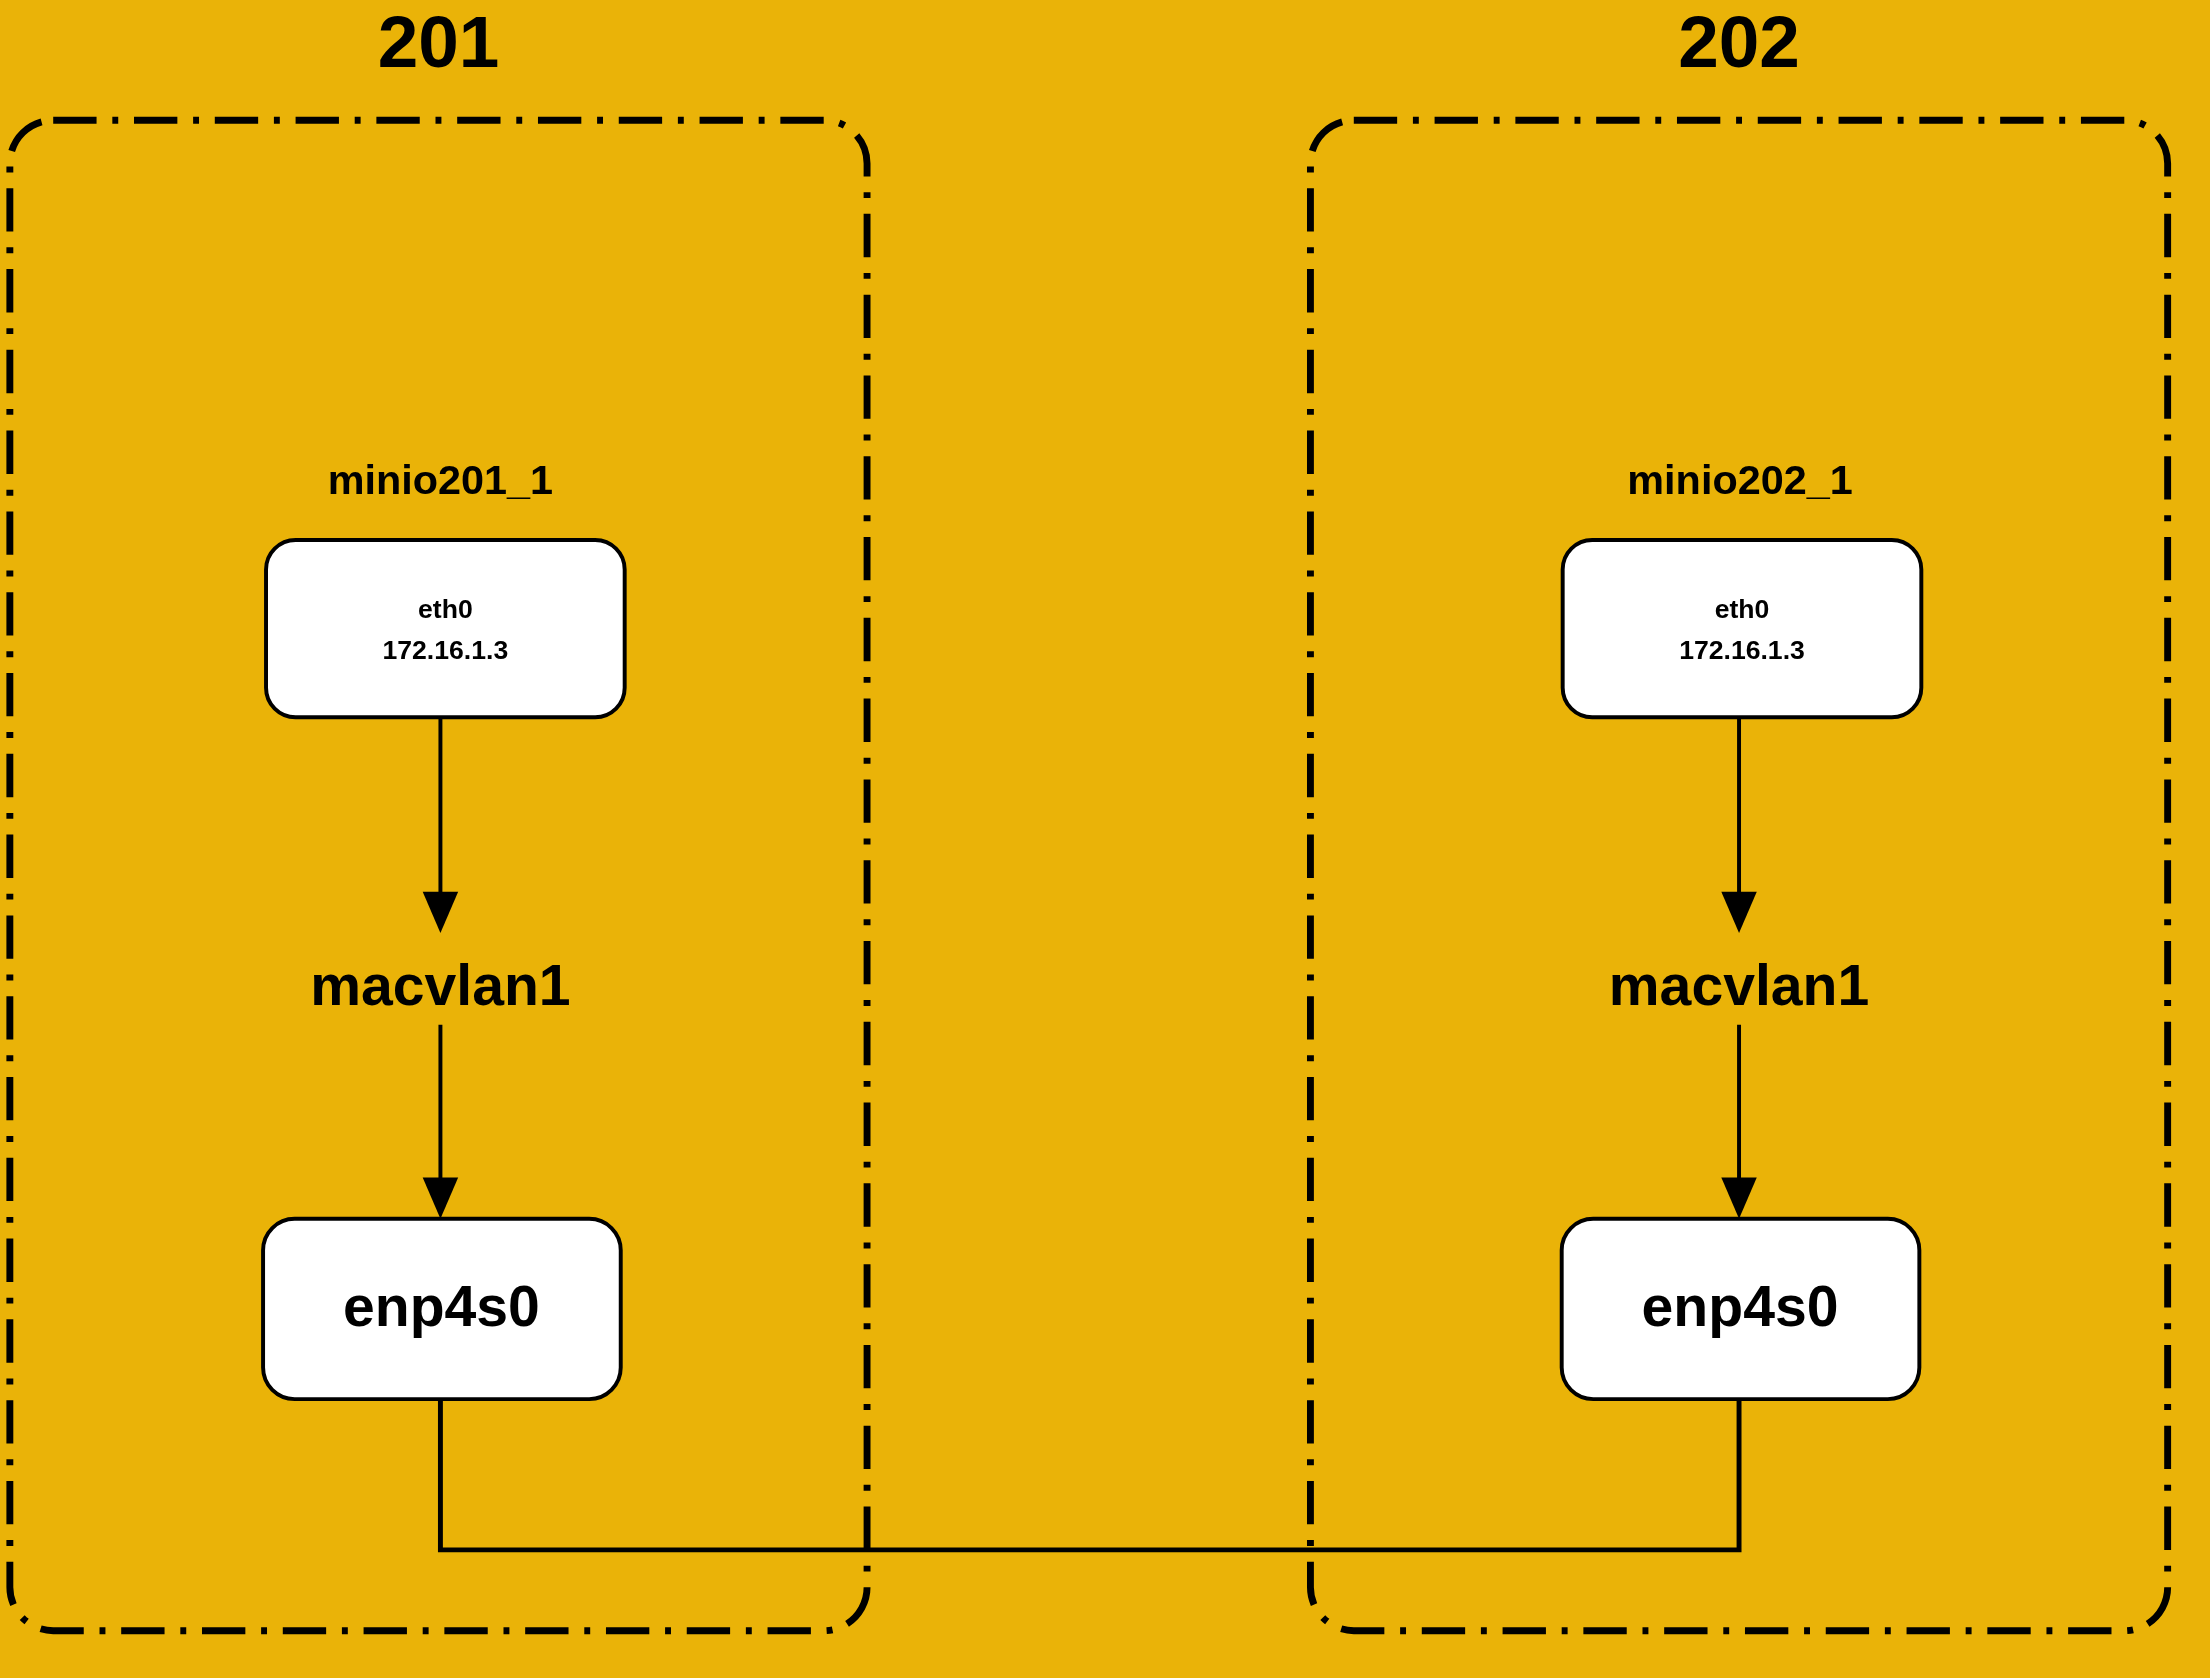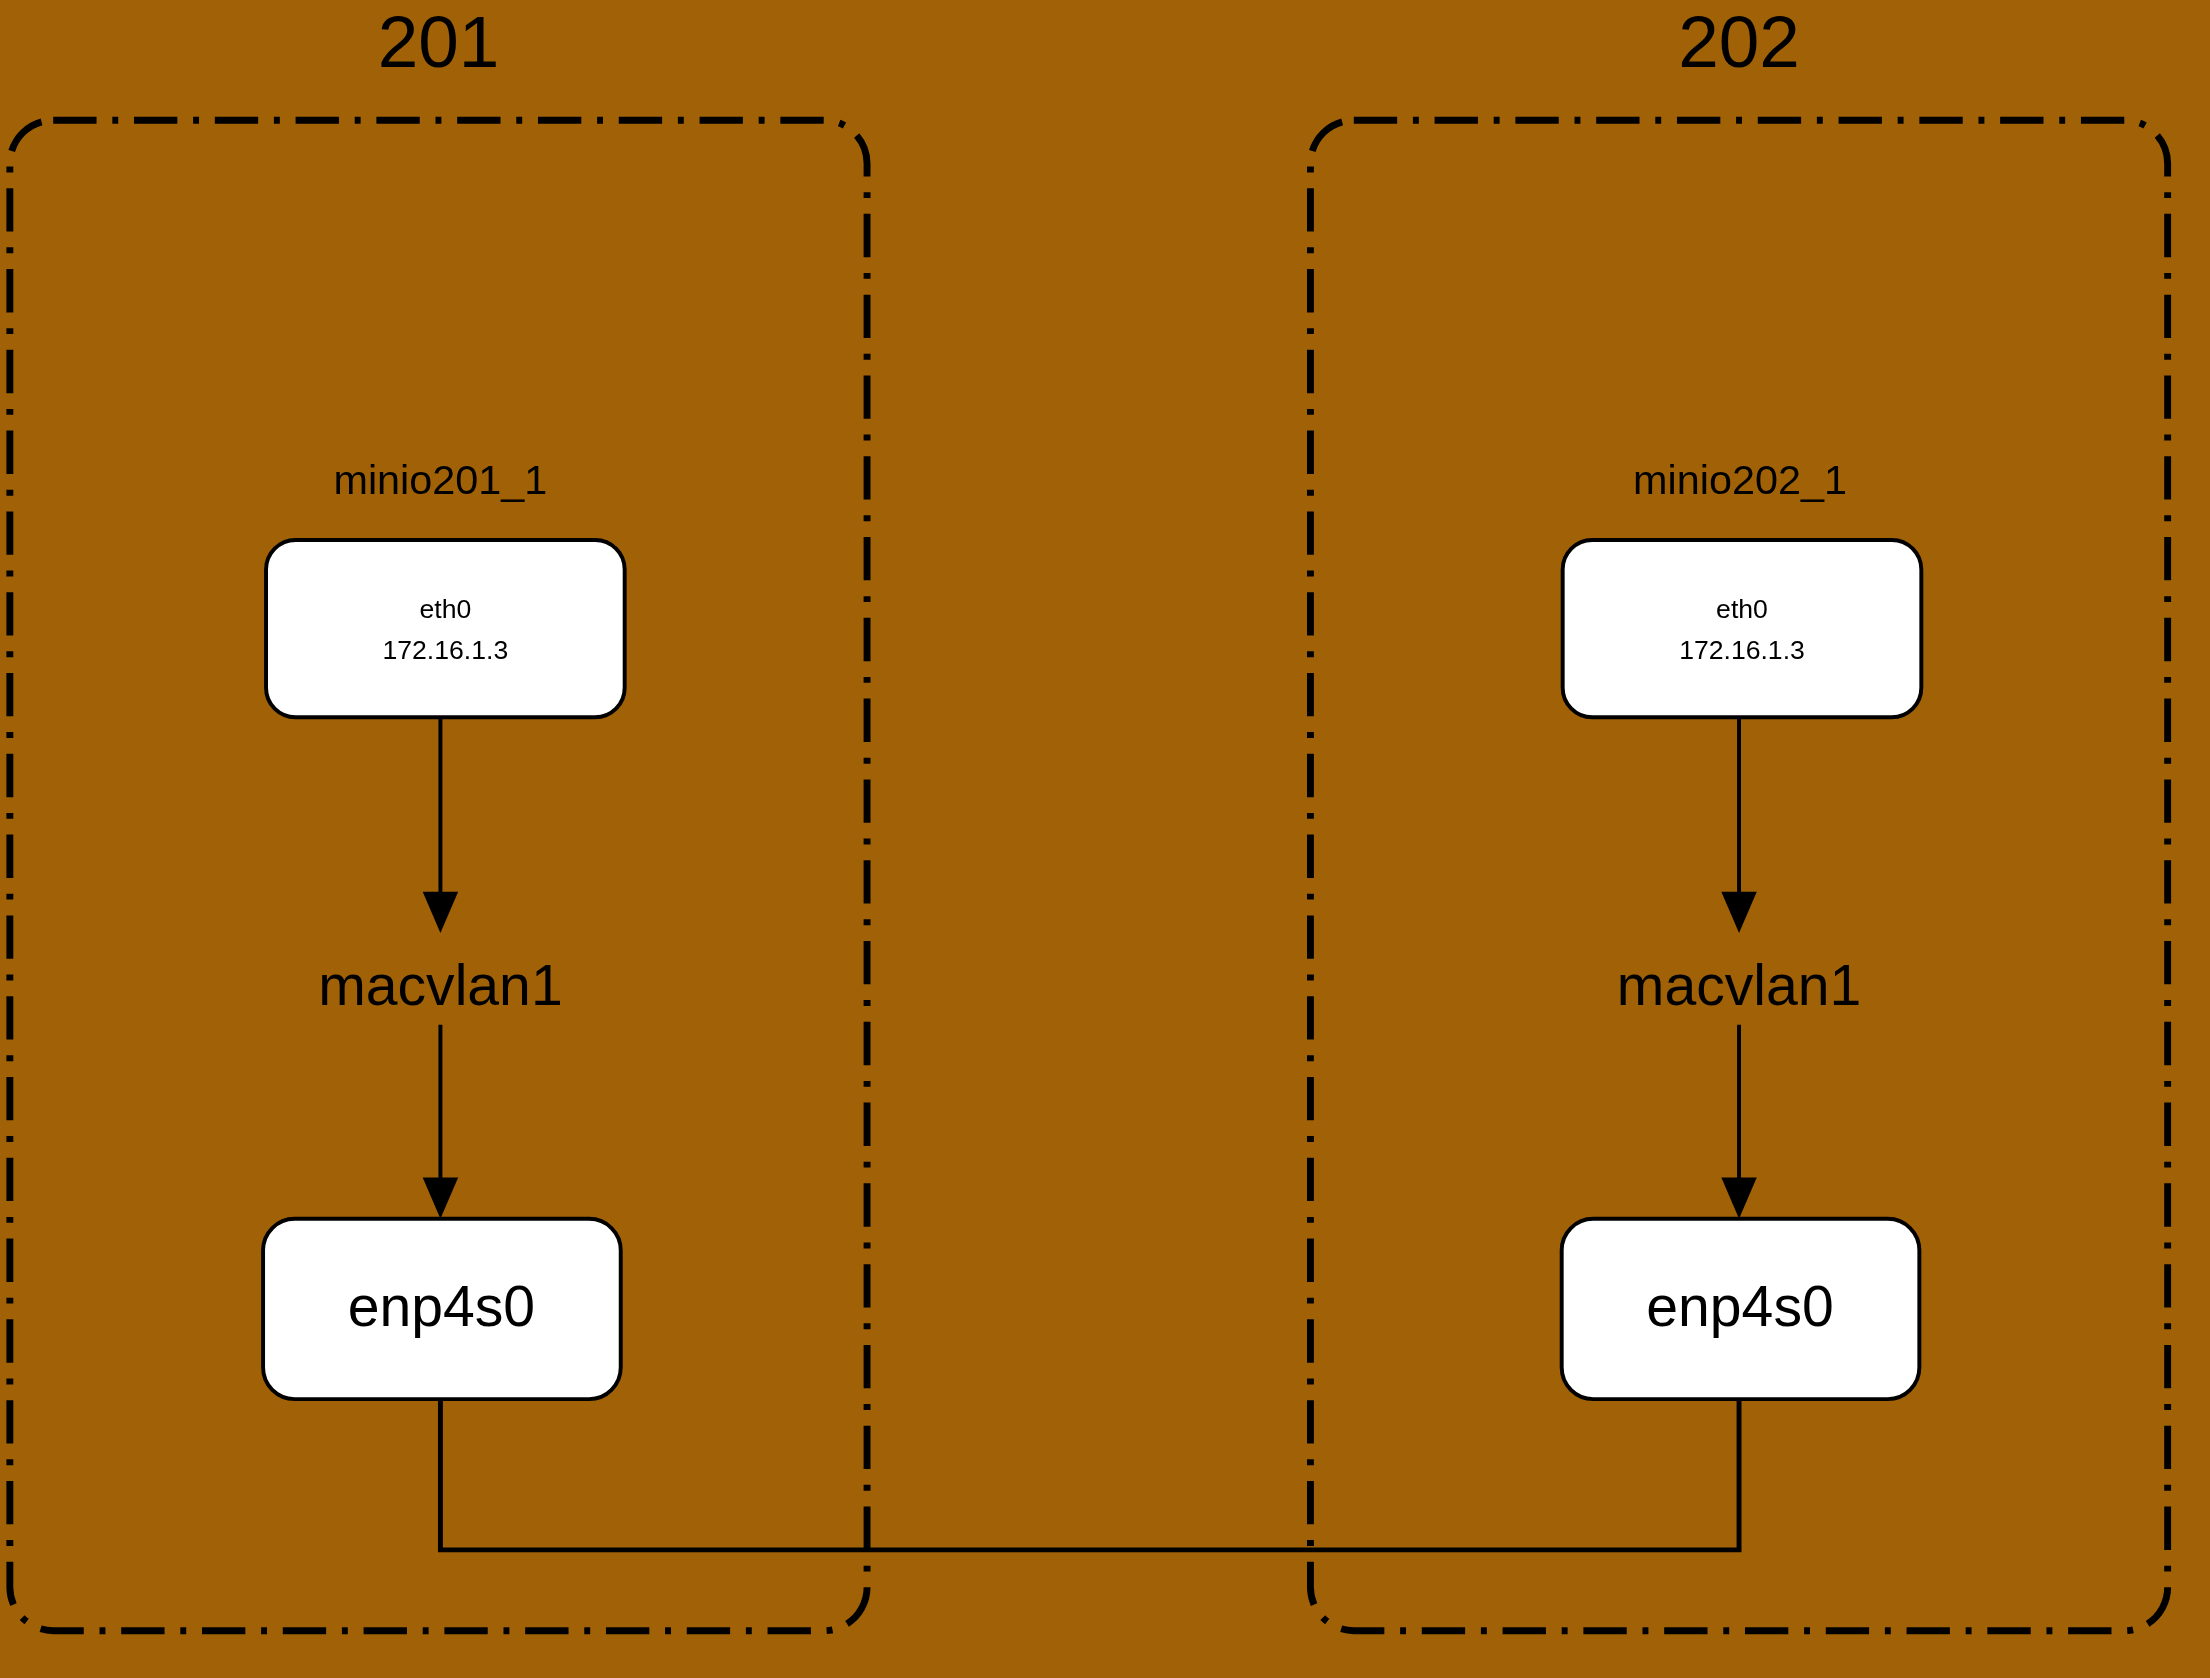--- a/index.html
+++ b/index.html
@@ -4,23 +4,24 @@
 <style>
   html, body {
     margin: 0;
     padding: 0;
     background: #ffffff;
   }
   #stage {
     position: relative;
     width: 2211px;
     height: 1679px;
-    background: #a16207;
+    background: #eab308;
     font-family: "Liberation Sans", sans-serif;
     overflow: hidden;
+    font-weight: bold;
   }
   #diagram-svg {
     position: absolute;
     left: 0;
     top: 0;
     width: 2211px;
     height: 1679px;
   }
   .host-title {
     font-size: 74px;

